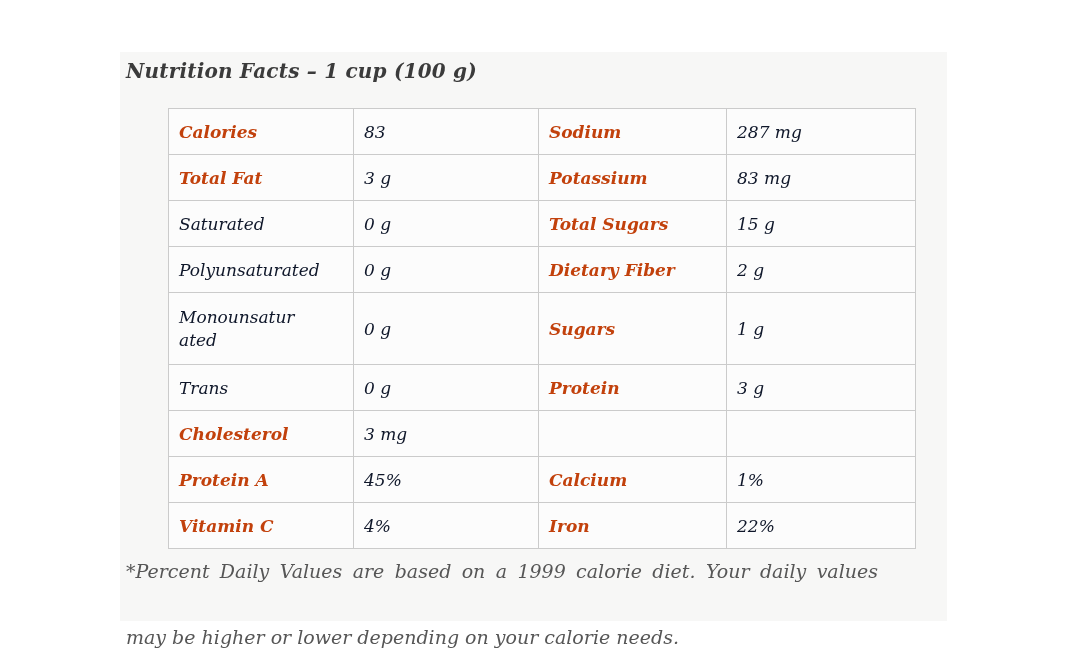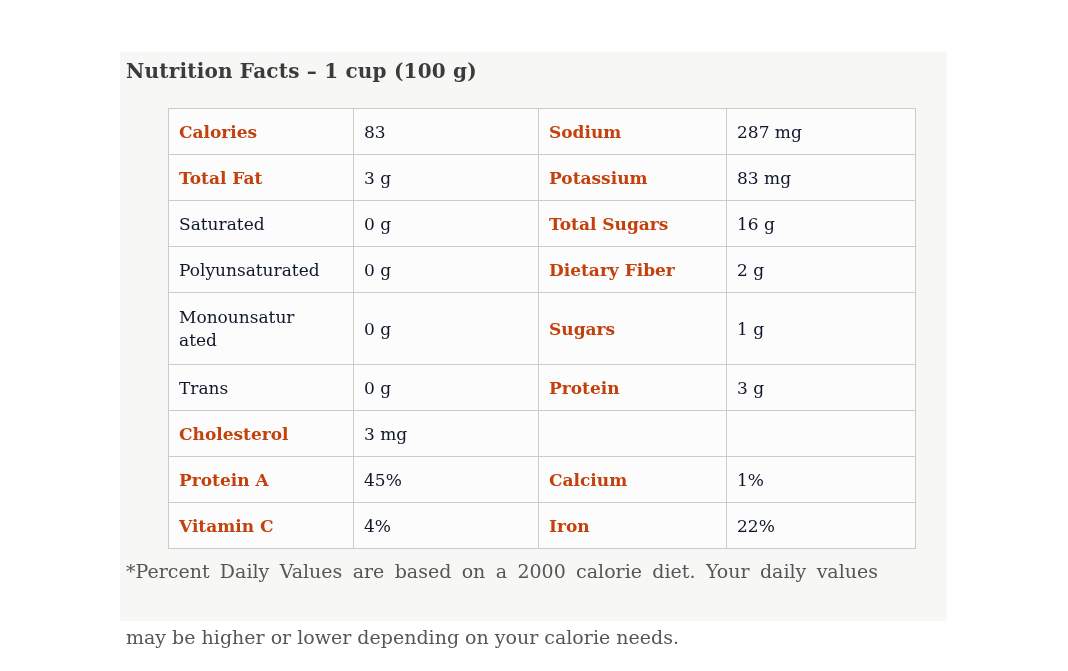--- a/index.html
+++ b/index.html
@@ -7,20 +7,21 @@
     padding: 0;
     background: #ffffff;
     font-family: "DejaVu Serif", "Liberation Serif", serif;
   }
   .stage {
     position: relative;
     width: 1068px;
     height: 671px;
     background: #ffffff;
     overflow: hidden;
+    font-style: italic;
   }
   .panel {
     position: absolute;
     left: 120px;
     top: 52px;
     width: 827px;
     height: 569px;
     background: #f7f7f6;
   }
   .title {
@@ -105,21 +106,21 @@
         <tr>
           <td class="bold">Total Fat</td>
           <td>3 g</td>
           <td class="bold">Potassium</td>
           <td>83 mg</td>
         </tr>
         <tr>
           <td>Saturated</td>
           <td>0 g</td>
           <td class="bold">Total Sugars</td>
-          <td>16 g</td>
+          <td>15 g</td>
         </tr>
         <tr>
           <td>Polyunsaturated</td>
           <td>0 g</td>
           <td class="bold">Dietary Fiber</td>
           <td>2 g</td>
         </tr>
         <tr class="tall">
           <td><span class="wrap-narrow">Monounsaturated</span></td>
           <td>0 g</td>
@@ -147,18 +148,18 @@
         <tr>
           <td class="bold">Vitamin C</td>
           <td>4%</td>
           <td class="bold">Iron</td>
           <td>22%</td>
         </tr>
       </tbody>
     </table>
 
     <div class="footnote">
-      <div class="line1">*Percent Daily Values are based on a 2000 calorie diet. Your daily values</div>
+      <div class="line1">*Percent Daily Values are based on a 1999 calorie diet. Your daily values</div>
       <div class="line2">may be higher or lower depending on your calorie needs.</div>
     </div>
 
   </div>
 </div>
 
 </body></html>

